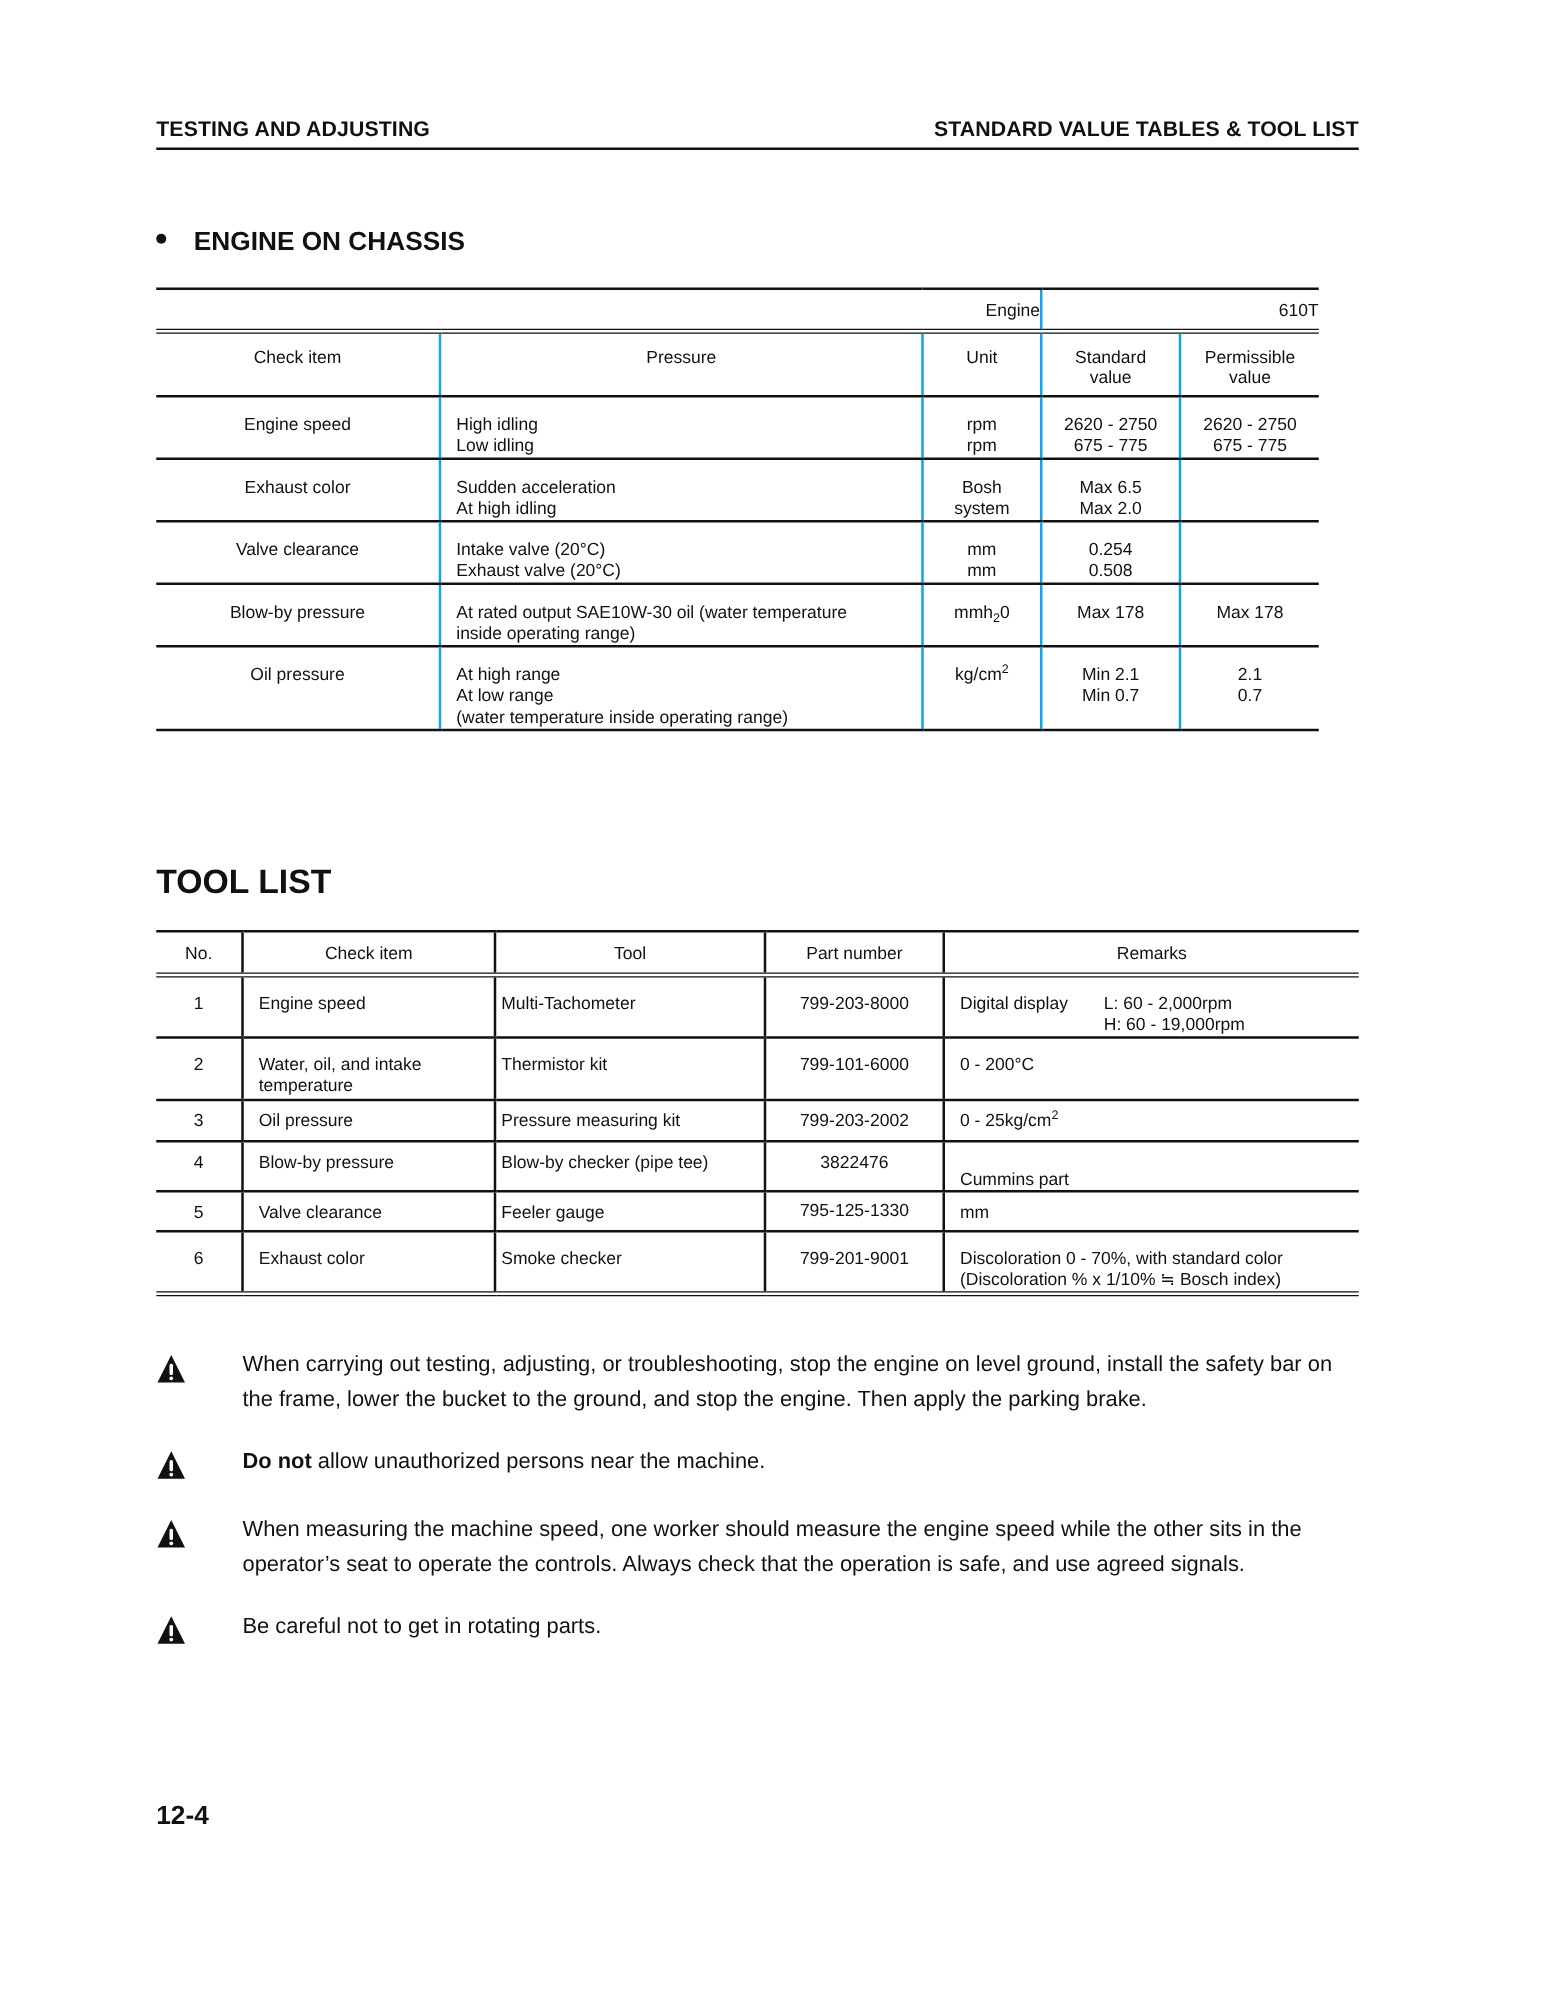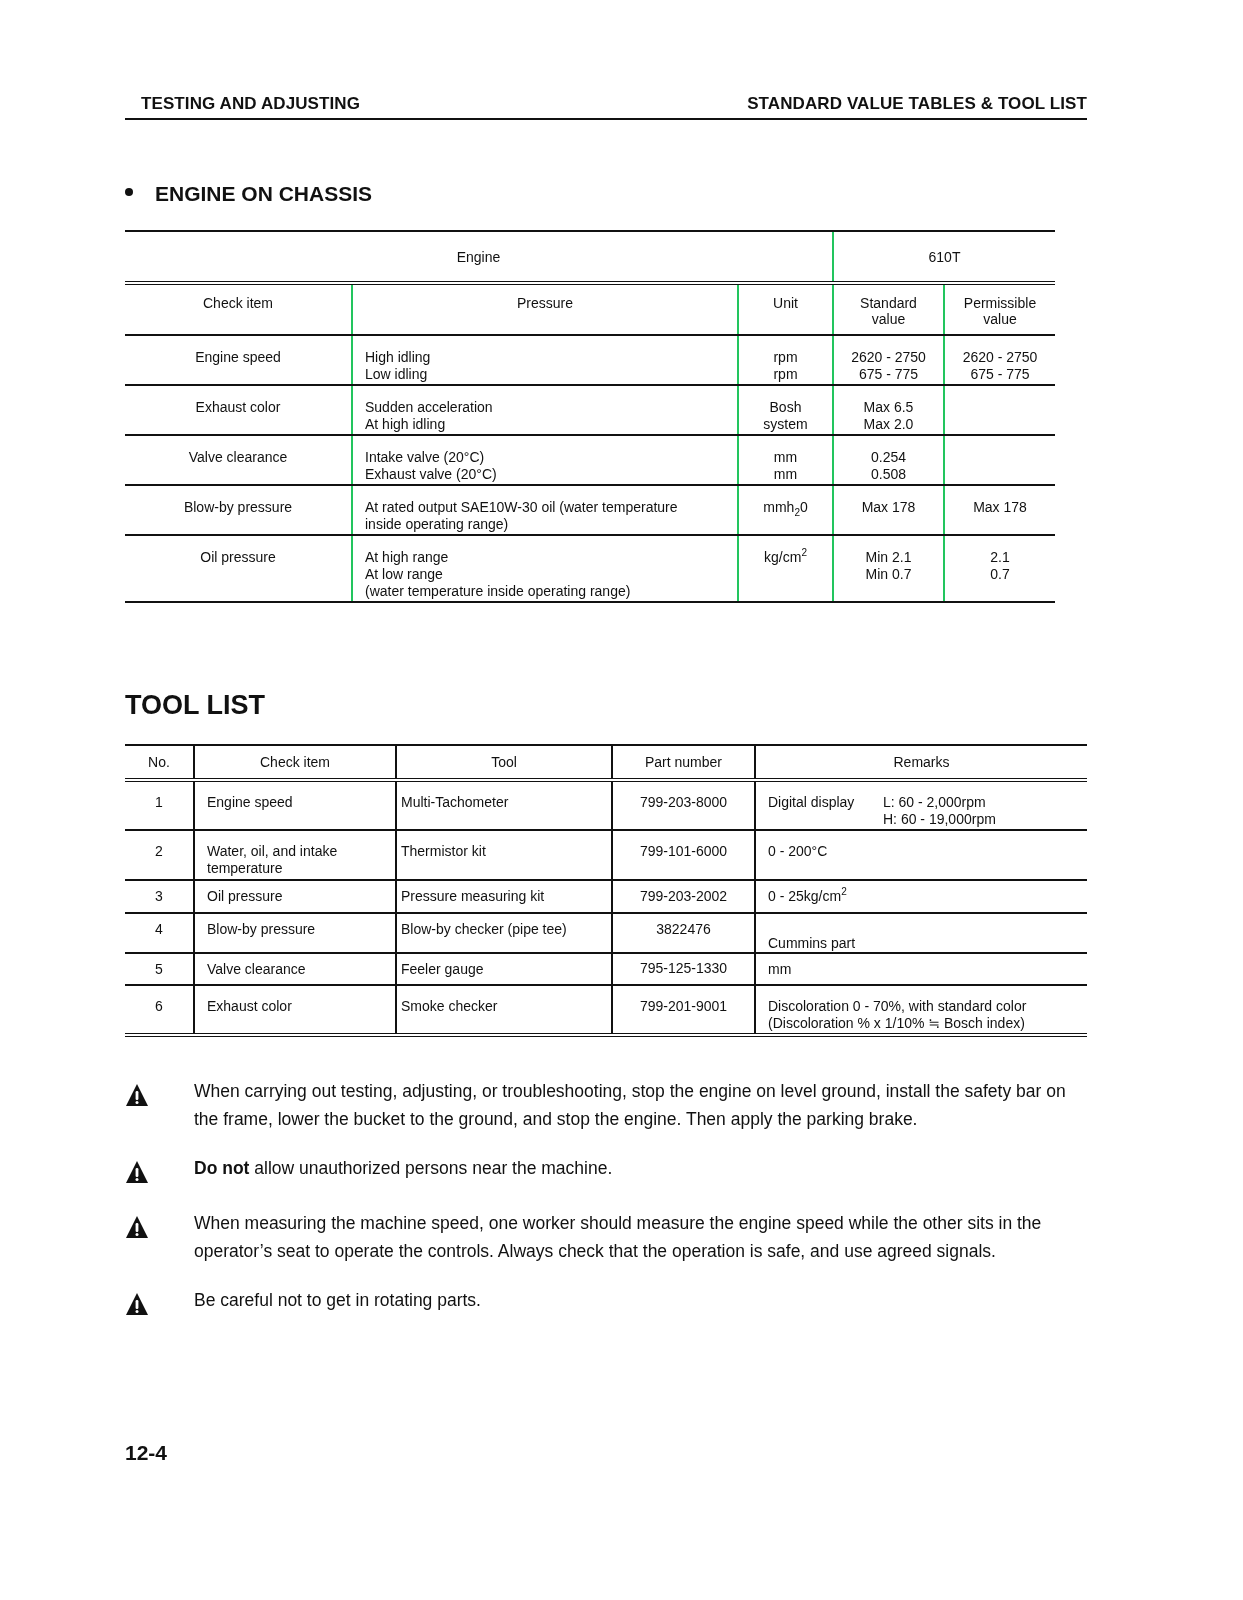--- a/index.html
+++ b/index.html
@@ -1,38 +1,38 @@
 <!DOCTYPE html>
 <html><head>
 <meta charset="utf-8">
 <style>
   * { box-sizing: border-box; margin: 0; padding: 0; }
   html, body { width: 1243px; height: 1600px; background: #ffffff; }
   body { position: relative; font-family: "Liberation Sans", sans-serif; color: #111; }
 
   .hdr { position: absolute; left: 125px; top: 94px; width: 962px; height: 26px; border-bottom: 2px solid #111; }
   .hdr .l, .hdr .r { position: absolute; top: 0; font-weight: bold; font-size: 17px; letter-spacing: 0.1px; }
-  .hdr .l { left: 16px; }
+  .hdr .l { left: 0; }
   .hdr .r { right: 0; }
 
   .sec-title { position: absolute; left: 125px; top: 182px; font-weight: bold; font-size: 21px; }
   .sec-title .bullet { display: inline-block; width: 8px; height: 8px; background: #111; border-radius: 50%; margin-right: 22px; vertical-align: middle; position: relative; top: -3px; }
 
   .tool-title { position: absolute; left: 125px; top: 690px; font-weight: bold; font-size: 27px; }
 
   table { border-collapse: collapse; position: absolute; font-size: 14px; }
   td, th { font-weight: normal; vertical-align: top; }
 
   
   #engine { left: 125px; top: 230px; width: 930px; }
-  #engine .top-row td { height: 52px; vertical-align: middle; text-align: center; border-top: 2px solid #111; }
+  #engine .top-row td { height: 34px; vertical-align: middle; text-align: right; border-top: 2px solid #111; }
   #engine .head-row td { height: 52px; text-align: center; padding-top: 10px; border-top: 4px double #111; border-bottom: 2px solid #111; }
   #engine .data-row td { padding-top: 13px; border-bottom: 2px solid #111; line-height: 17px; }
   #engine .last td { border-bottom: 4px double #111; }
-  #engine .vl { border-left: 2px solid #22c55e; }
+  #engine .vl { border-left: 2px solid #0ea5e9; }
   #engine .c-item { text-align: center; width: 227px; }
   #engine .c-cond { padding-left: 12px; width: 386px; }
   #engine .c-unit { text-align: center; width: 95px; }
   #engine .c-std { text-align: center; width: 111px; }
   #engine .c-perm { text-align: center; width: 111px; }
 
   
   #tools { left: 125px; top: 744px; width: 962px; }
   #tools .head-row td { height: 35px; text-align: center; vertical-align: middle; border-top: 2px solid #111; border-bottom: 4px double #111; }
   #tools .data-row td { padding-top: 12px; border-bottom: 2px solid #111; line-height: 17px; }

